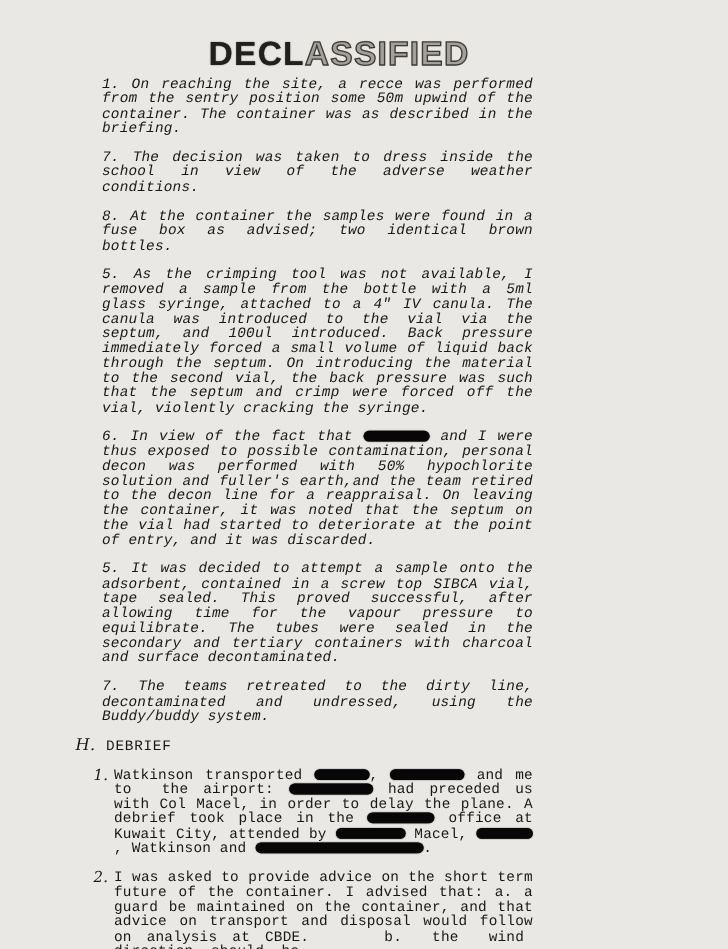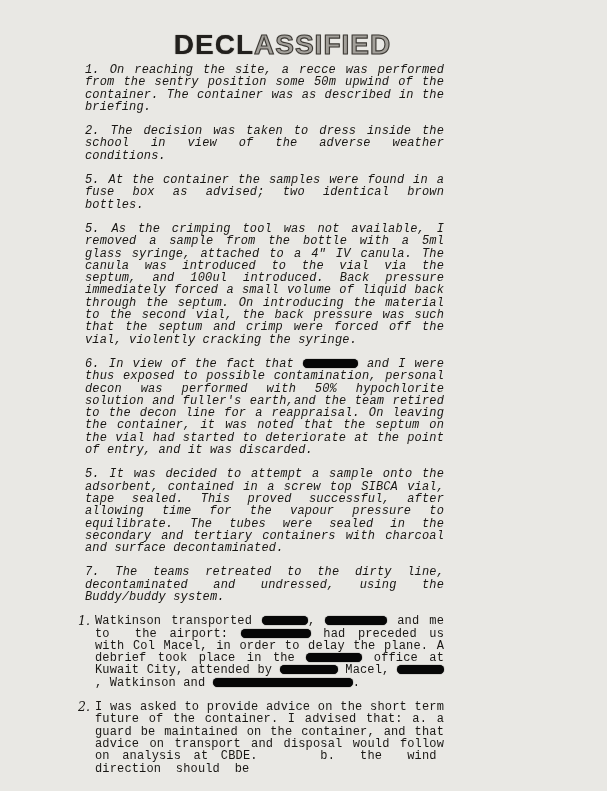--- a/index.html
+++ b/index.html
@@ -83,28 +83,31 @@
 <body>
 
 <div class="page">
 
   <div class="stamp">
     <span class="stamp-solid">DECL</span><span class="stamp-faded">ASSIFIED</span>
   </div>
 
   <div id="paragraphs">
       <p class="para">1. On reaching the site, a recce was performed from the sentry position some 50m upwind of the container. The container was as described in the briefing.</p>
-      <p class="para">2. The decision was taken to dress inside the school in view of the adverse weather conditions.</p>
-      <p class="para">5. At the container the samples were found in a fuse box as advised; two identical brown bottles.</p>
+      <p class="para">7. The decision was taken to dress inside the school in view of the adverse weather conditions.</p>
+      <p class="para">8. At the container the samples were found in a fuse box as advised; two identical brown bottles.</p>
       <p class="para">5. As the crimping tool was not available, I removed a sample from the bottle with a 5ml glass syringe, attached to a 4" IV canula. The canula was introduced to the vial via the septum, and 100ul introduced. Back pressure immediately forced a small volume of liquid back through the septum. On introducing the material to the second vial, the back pressure was such that the septum and crimp were forced off the vial, violently cracking the syringe.</p>
       <p class="para">6. In view of the fact that <span class="redaction" style="width: 55px;"></span> and I were thus exposed to possible contamination, personal decon was performed with 50% hypochlorite solution and fuller's earth,and the team retired to the decon line for a reappraisal. On leaving the container, it was noted that the septum on the vial had started to deteriorate at the point of entry, and it was discarded.</p>
       <p class="para">5. It was decided to attempt a sample onto the adsorbent, contained in a screw top SIBCA vial, tape sealed. This proved successful, after allowing time for the vapour pressure to equilibrate. The tubes were sealed in the secondary and tertiary containers with charcoal and surface decontaminated.</p>
       <p class="para">7. The teams retreated to the dirty line, decontaminated and undressed, using the Buddy/buddy system.</p>
     </div>
 
+  <div class="debrief-heading">
+    <span class="hand">H.</span><span class="debrief-heading-label">DEBRIEF</span>
+  </div>
 
   <div id="debrief-items">
       <div class="debrief-item">
         <span class="debrief-item-number hand">1.</span>
         <div class="debrief-item-text">Watkinson transported <span class="redaction" style="width: 46px;"></span>, <span class="redaction" style="width: 62px;"></span> and me to&nbsp; the airport: <span class="redaction" style="width: 70px;"></span> had preceded us with Col Macel, in order to delay the plane. A debrief took place in the <span class="redaction" style="width: 56px;"></span> office at Kuwait City, attended by <span class="redaction" style="width: 58px;"></span> Macel, <span class="redaction" style="width: 47px;"></span>, Watkinson and <span class="redaction" style="width: 140px;"></span>.</div>
       </div>
       <div class="debrief-item">
         <span class="debrief-item-number hand">2.</span>
         <div class="debrief-item-text">I was asked to provide advice on the short term future of the container. I advised that: a. a guard be maintained on the container, and that advice on transport and disposal would follow on analysis at CBDE.&nbsp;&nbsp;&nbsp;&nbsp; b.&nbsp; the&nbsp; wind&nbsp; direction&nbsp; should&nbsp; be</div>
       </div>

